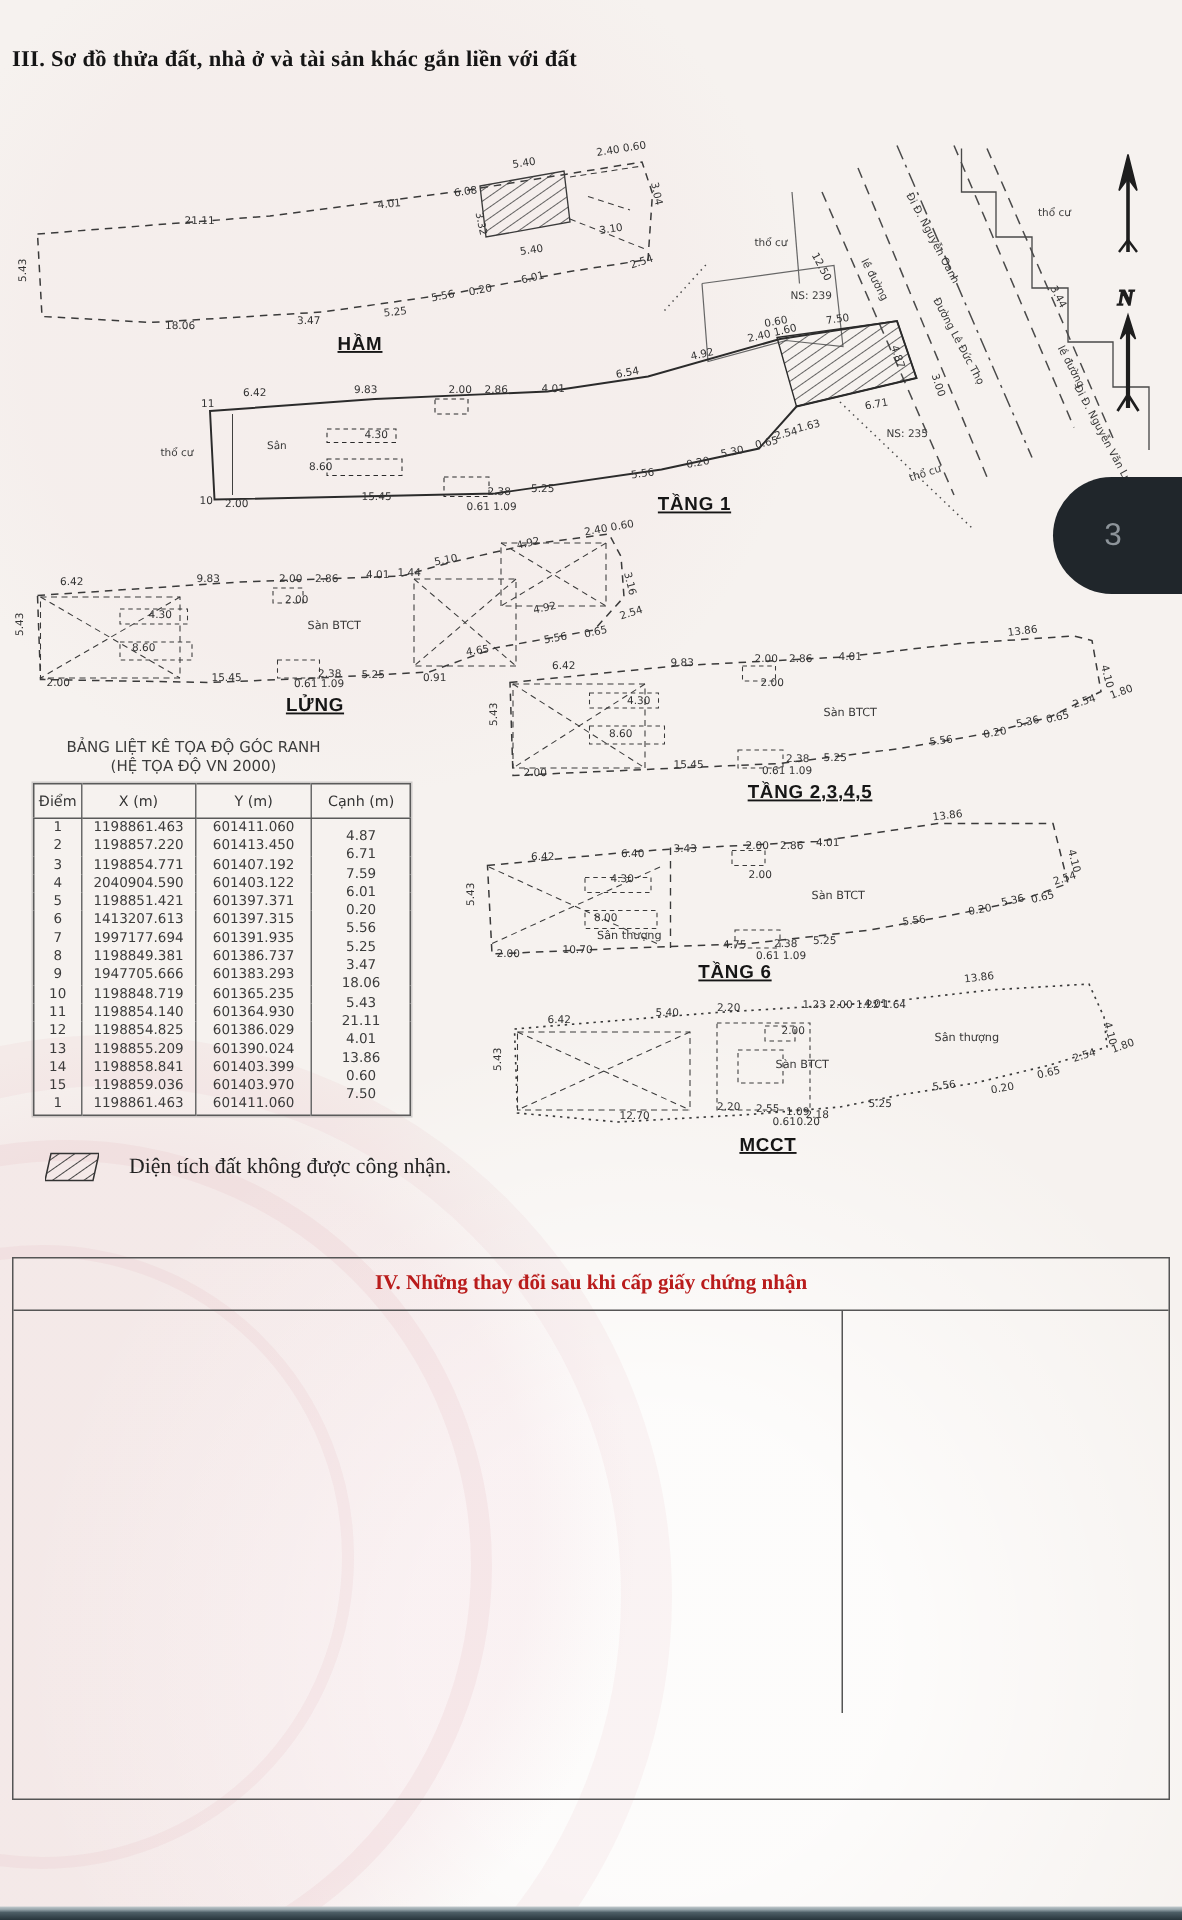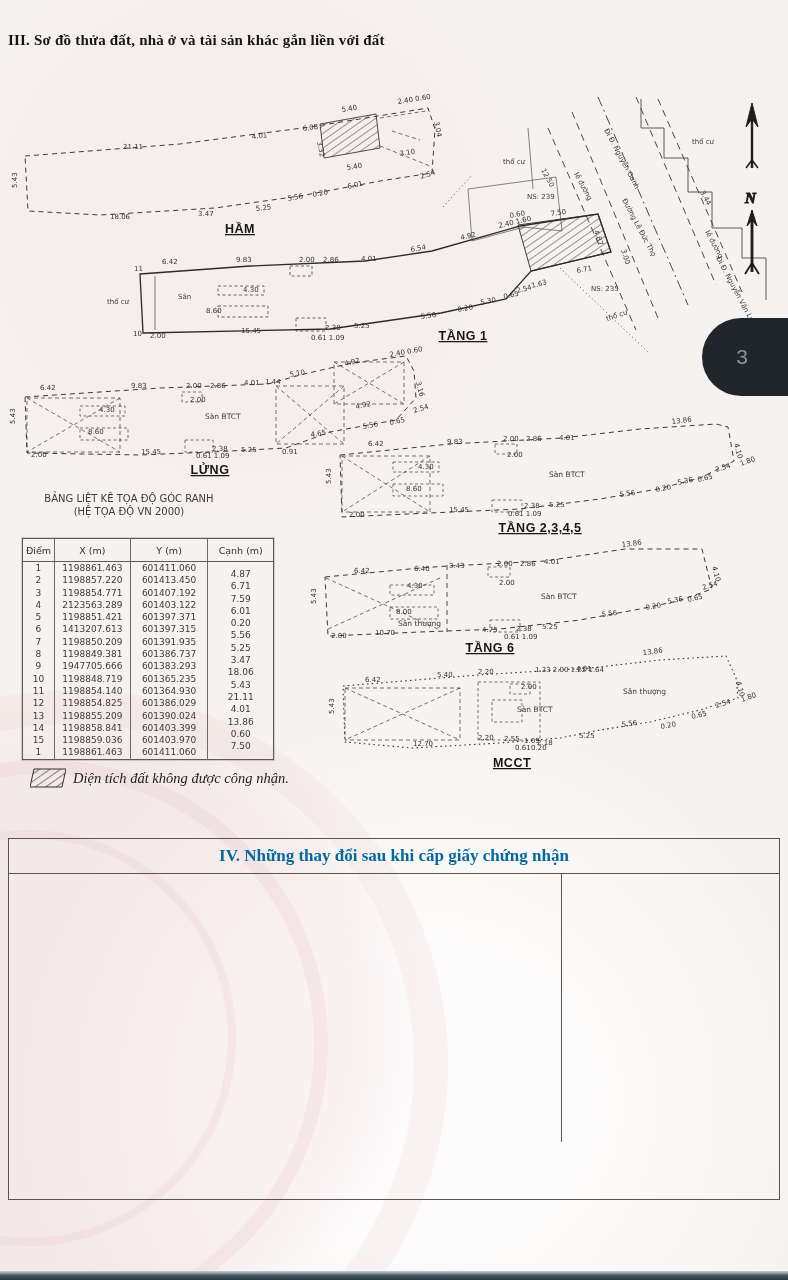--- a/index.html
+++ b/index.html
@@ -34,43 +34,43 @@
     font-family:"Liberation Sans","DejaVu Sans",sans-serif;
     text-decoration:underline;text-anchor:middle;letter-spacing:.5px;}
 
   
   .ctab{position:absolute;left:22px;top:492px;width:214px;}
   .ctab .t1,.ctab .t2{
     text-align:center;font-family:"DejaVu Sans",sans-serif;
     font-size:10px;color:#3c3c3c;line-height:13px;
   }
   .ctab table{
-    margin-top:20px;border-collapse:collapse;width:252px;
+    margin-top:4px;border-collapse:collapse;width:252px;
     font-family:"DejaVu Sans",sans-serif;color:#3b3b3b;
     border:1.4px solid #5a5a5a;box-shadow:0 0 0 1px rgba(90,90,90,.25);
   }
   .ctab th{
     font-size:9.5px;font-weight:normal;color:#333;
     border-bottom:1.2px solid #5a5a5a;height:20px;
   }
   .ctab th,.ctab td{border-right:1px solid #6a6a6a;}
   .ctab th:last-child,.ctab td:last-child{border-right:none;}
   .ctab td{font-size:9px;height:12.3px;text-align:center;padding:0;line-height:12.3px;}
   .ctab td:last-child span{display:inline-block;transform:translateY(6px);}
 
   
-  .legend{position:absolute;left:30px;top:768px;display:flex;align-items:center;gap:7px;font-style:italic;}
+  .legend{position:absolute;left:30px;top:768px;display:flex;align-items:center;gap:20px;}
   .legend .txt{font-size:14.5px;color:#222;}
 
   
   .s4{position:absolute;left:8px;top:838px;width:770px;height:360px;
     border:1.5px solid #555;background:transparent;}
   .s4 .hd{height:34px;border-bottom:1.4px solid #555;display:flex;
     align-items:center;justify-content:center;
-    font-size:17px;font-weight:bold;color:#0369a1;}
+    font-size:14px;font-weight:bold;color:#b91c1c;}
   .s4 .cols{display:flex;height:54px;border-bottom:1.3px solid #555;}
   .s4 .c1{width:552px;border-right:1.3px solid #555;display:flex;
     align-items:center;justify-content:center;font-size:16.5px;}
   .s4 .c2{flex:1;display:flex;align-items:center;justify-content:center;
     text-align:center;font-size:16.5px;line-height:20px;padding:0 8px;}
   .s4 .body{display:flex;height:268px;}
   .s4 .b1{width:552px;border-right:1.3px solid #555;}
   .s4 .b2{flex:1;}
 
   
@@ -401,39 +401,39 @@
           <td><span>6.71</span></td>
         </tr>
         <tr>
           <td><span>3</span></td>
           <td><span>1198854.771</span></td>
           <td><span>601407.192</span></td>
           <td><span>7.59</span></td>
         </tr>
         <tr>
           <td><span>4</span></td>
-          <td><span>2123563.289</span></td>
+          <td><span>2040904.590</span></td>
           <td><span>601403.122</span></td>
           <td><span>6.01</span></td>
         </tr>
         <tr>
           <td><span>5</span></td>
           <td><span>1198851.421</span></td>
           <td><span>601397.371</span></td>
           <td><span>0.20</span></td>
         </tr>
         <tr>
           <td><span>6</span></td>
           <td><span>1413207.613</span></td>
           <td><span>601397.315</span></td>
           <td><span>5.56</span></td>
         </tr>
         <tr>
           <td><span>7</span></td>
-          <td><span>1198850.209</span></td>
+          <td><span>1997177.694</span></td>
           <td><span>601391.935</span></td>
           <td><span>5.25</span></td>
         </tr>
         <tr>
           <td><span>8</span></td>
           <td><span>1198849.381</span></td>
           <td><span>601386.737</span></td>
           <td><span>3.47</span></td>
         </tr>
         <tr>

